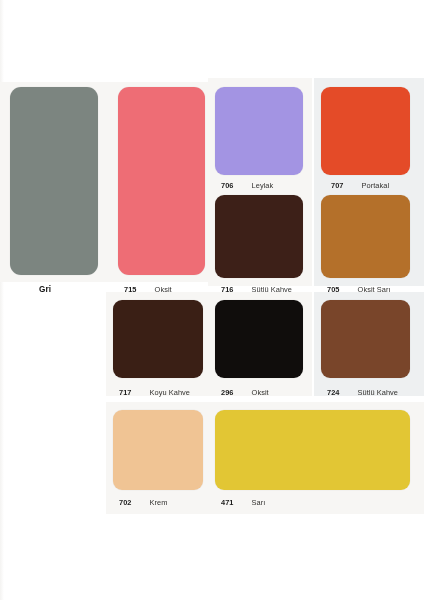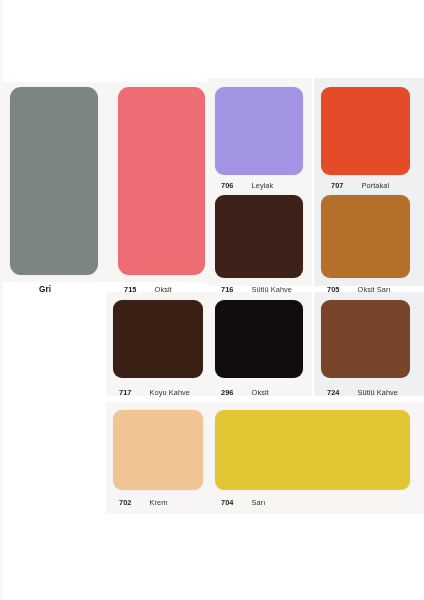--- a/index.html
+++ b/index.html
@@ -129,14 +129,14 @@
 <div class="caption solo" style="left: 22px; top: 285px; margin-left: 17px;"><span>Gri</span></div>
     <div class="caption" style="left: 124px; top: 285px;"><span class="code">715</span> <span class="name">Oksit</span></div>
     <div class="caption" style="left: 221px; top: 181px;"><span class="code">706</span> <span class="name">Leylak</span></div>
     <div class="caption" style="left: 331px; top: 181px;"><span class="code">707</span> <span class="name">Portakal</span></div>
     <div class="caption" style="left: 221px; top: 285px;"><span class="code">716</span> <span class="name">Sütlü Kahve</span></div>
     <div class="caption" style="left: 327px; top: 285px;"><span class="code">705</span> <span class="name">Oksit Sarı</span></div>
     <div class="caption" style="left: 119px; top: 388px;"><span class="code">717</span> <span class="name">Koyu Kahve</span></div>
     <div class="caption" style="left: 221px; top: 388px;"><span class="code">296</span> <span class="name">Oksit</span></div>
     <div class="caption" style="left: 327px; top: 388px;"><span class="code">724</span> <span class="name">Sütlü Kahve</span></div>
     <div class="caption" style="left: 119px; top: 498px;"><span class="code">702</span> <span class="name">Krem</span></div>
-    <div class="caption" style="left: 221px; top: 498px;"><span class="code">704</span> <span class="name">Sarı</span></div>
+    <div class="caption" style="left: 221px; top: 498px;"><span class="code">471</span> <span class="name">Sarı</span></div>
   </div>
 
 </body></html>

